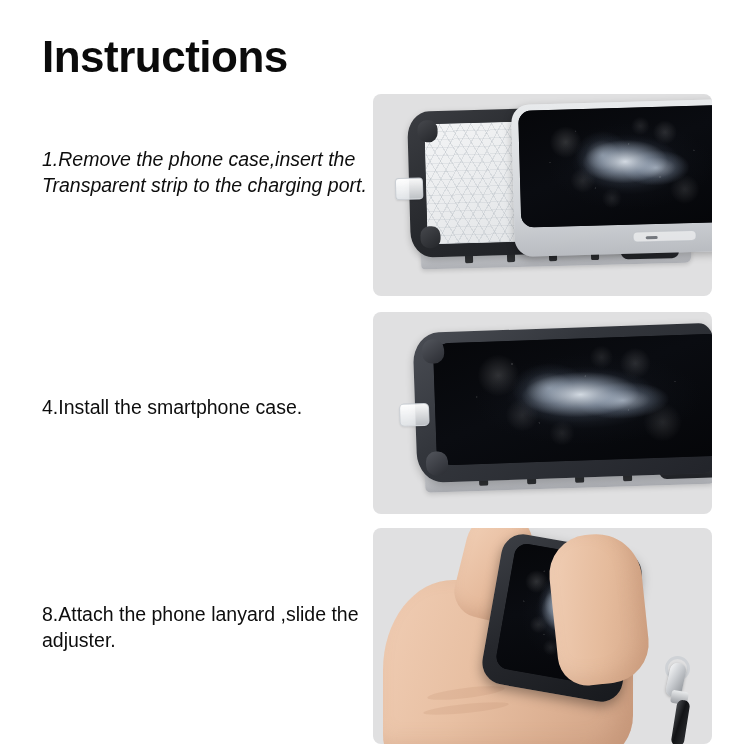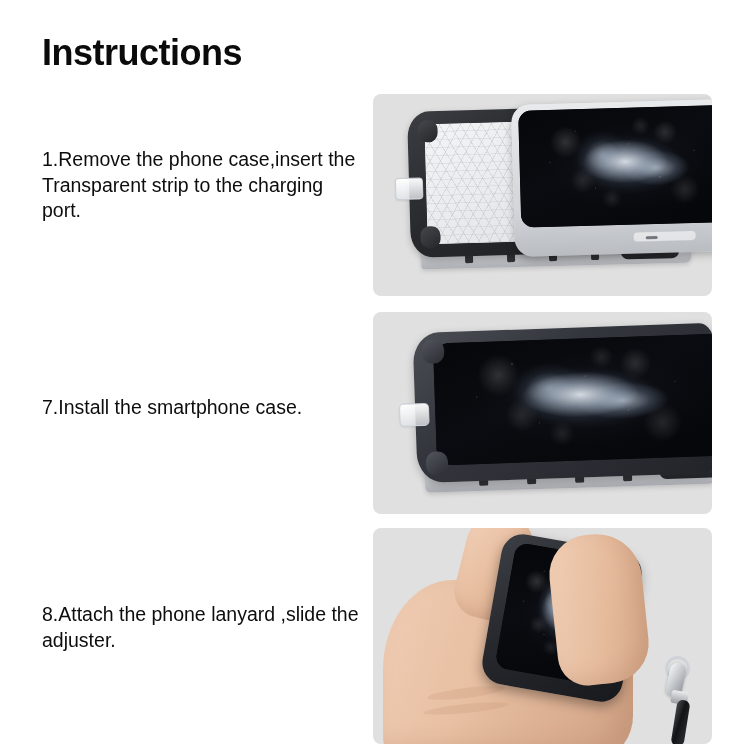--- a/index.html
+++ b/index.html
@@ -14,21 +14,21 @@
     overflow: hidden;
     font-family: "Liberation Sans", sans-serif;
     color: #000000;
   }
 
   
   .page-title {
     position: absolute;
     left: 42px;
     top: 34px;
-    font-size: 36px;
+    font-size: 44px;
     font-weight: bold;
     letter-spacing: -0.5px;
     line-height: 1.05;
     color: #0b0b0b;
     white-space: nowrap;
   }
 
   
   .steps-column {
     position: absolute;
@@ -38,21 +38,21 @@
     height: 650px;
   }
   .step-text {
     position: absolute;
     left: 0;
     width: 325px;
     font-size: 19.5px;
     line-height: 1.32;
     color: #0d0d0d;
   }
-  .step-1 { top: 57px; }
+  .step-1 { top: 57px; font-style: italic; }
   .step-2 { top: 305px; }
   .step-3 { top: 512px; }
 
   
   .panels {
     position: absolute;
     left: 373px;
     top: 94px;
     width: 339px;
   }
@@ -381,21 +381,21 @@
 </style>
 </head>
 <body>
 
 <div class="page-title">Instructions</div>
 
 <div class="steps-column">
 
   <div class="step-text step-1">1.Remove the phone case,insert the Transparent strip to the charging port.</div>
 
-  <div class="step-text step-2">7.Install the smartphone case.</div>
+  <div class="step-text step-2">4.Install the smartphone case.</div>
 
   <div class="step-text step-3">8.Attach the phone lanyard ,slide the adjuster.</div>
 
 </div>
 
 <div class="panels">
 
   <div class="panel panel-1">
     <div class="scene">
 

